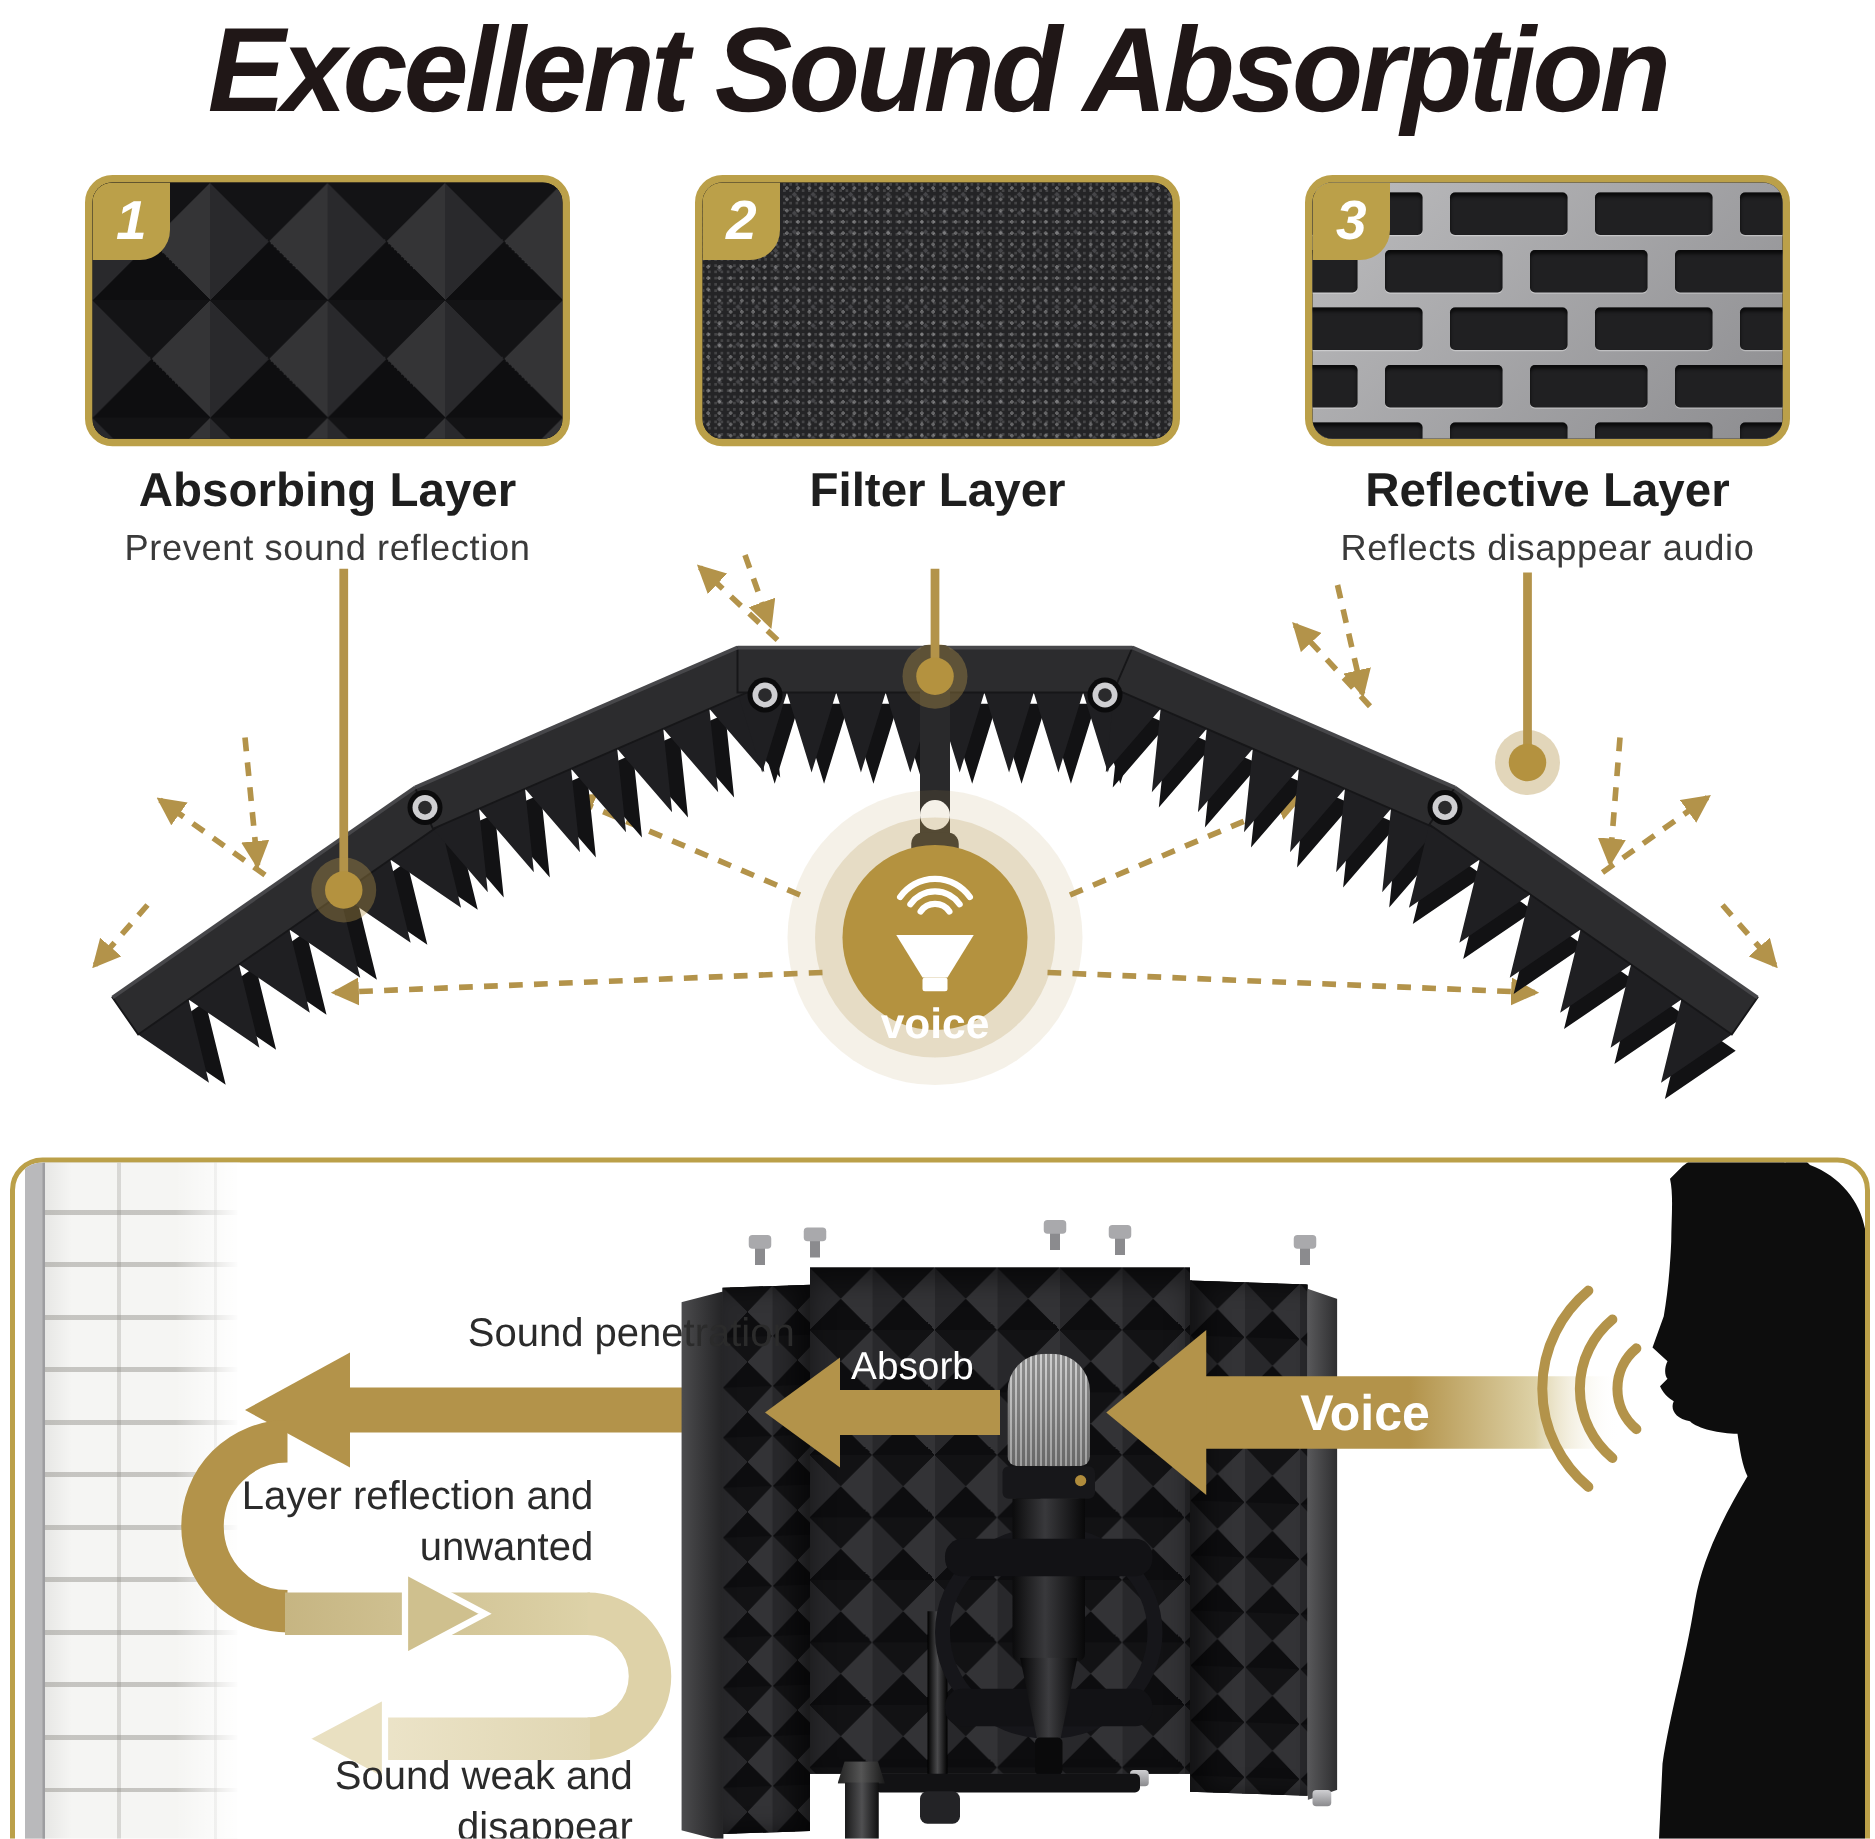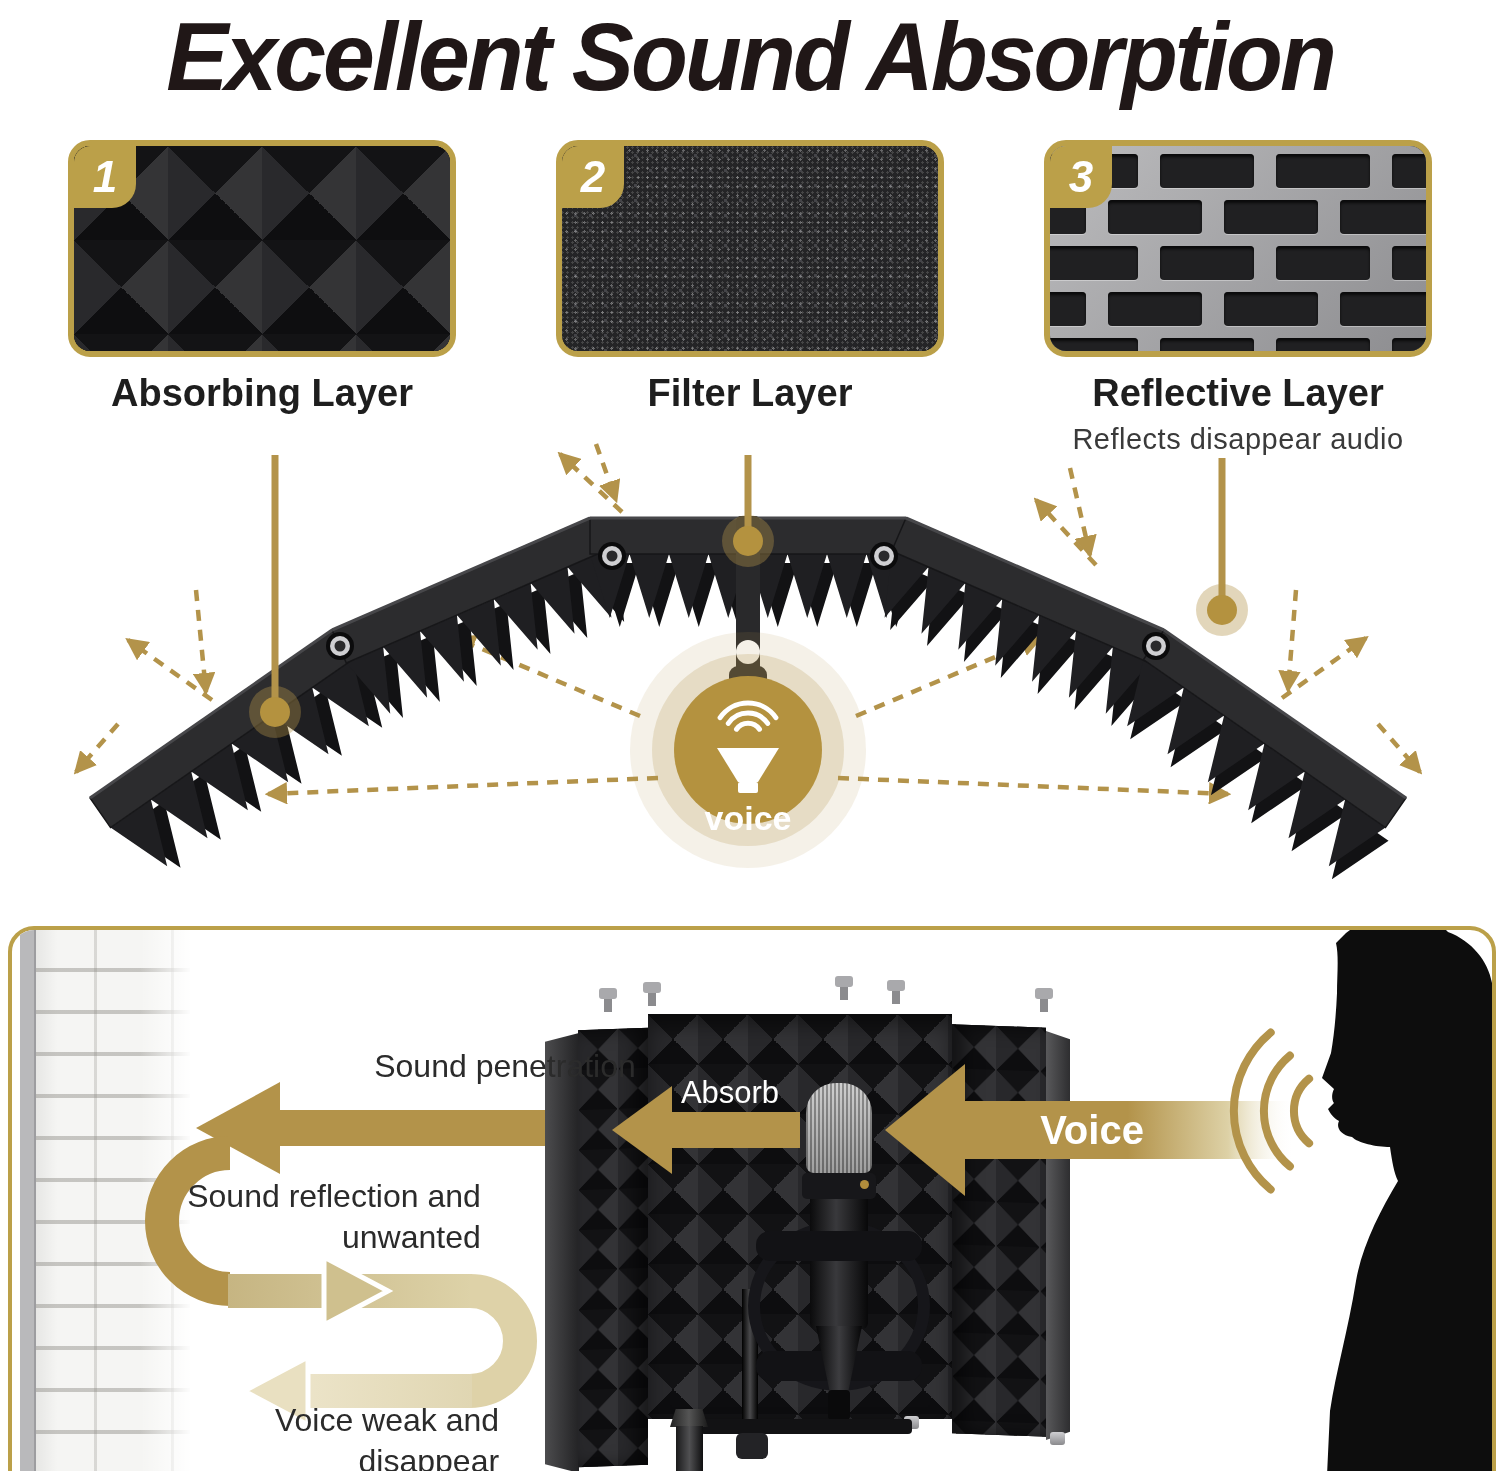--- a/index.html
+++ b/index.html
@@ -157,20 +157,21 @@
           <div class="grid-cell"></div>
           <div class="grid-cell"></div>
           <div class="grid-cell"></div>
           <div class="grid-cell"></div>
         </div>
       </div>
   </div>
 
   <div class="card-caption" style="left:52px;top:372px;text-align:center;">
     <div class="cap-title">Absorbing Layer</div>
+    <div class="cap-sub">Prevent sound reflection</div>
   </div>
   <div class="card-caption" style="left:540px;top:372px;">
     <div class="cap-title">Filter Layer</div>
   </div>
   <div class="card-caption" style="left:1028px;top:372px;">
     <div class="cap-title">Reflective Layer</div>
     <div class="cap-sub">Reflects disappear audio</div>
   </div>
 
   <svg id="midSvg" class="full-svg" viewBox="0 0 1500 1471">
@@ -354,22 +355,22 @@
         L1326,1466 L1500,1466 L1500,952 Z"></path>
       <g stroke="#b3934a" stroke-width="8" fill="none" stroke-linecap="round">
         <path d="M1309.1,1112.3 A42,42 0 0 1 1309.1,1047.7"></path>
         <path d="M1289.9,1135.4 A72,72 0 0 1 1289.9,1024.6"></path>
         <path d="M1270.7,1158.5 A102,102 0 0 1 1270.7,1001.5"></path>
       </g>
     </svg>
 
     <div class="scene-label" style="left:493px;top:116px;">Sound penetration</div>
     <div class="scene-label" style="left:322px;top:246px;">
-      <div>Sound reflection and</div>
+      <div>Layer reflection and</div>
       <div>unwanted</div>
     </div>
     <div class="scene-label" style="left:375px;top:470px;">
-      <div>Voice weak and</div>
+      <div>Sound weak and</div>
       <div>disappear</div>
     </div>
   </div>
 
 </div>
 
 </body></html>

